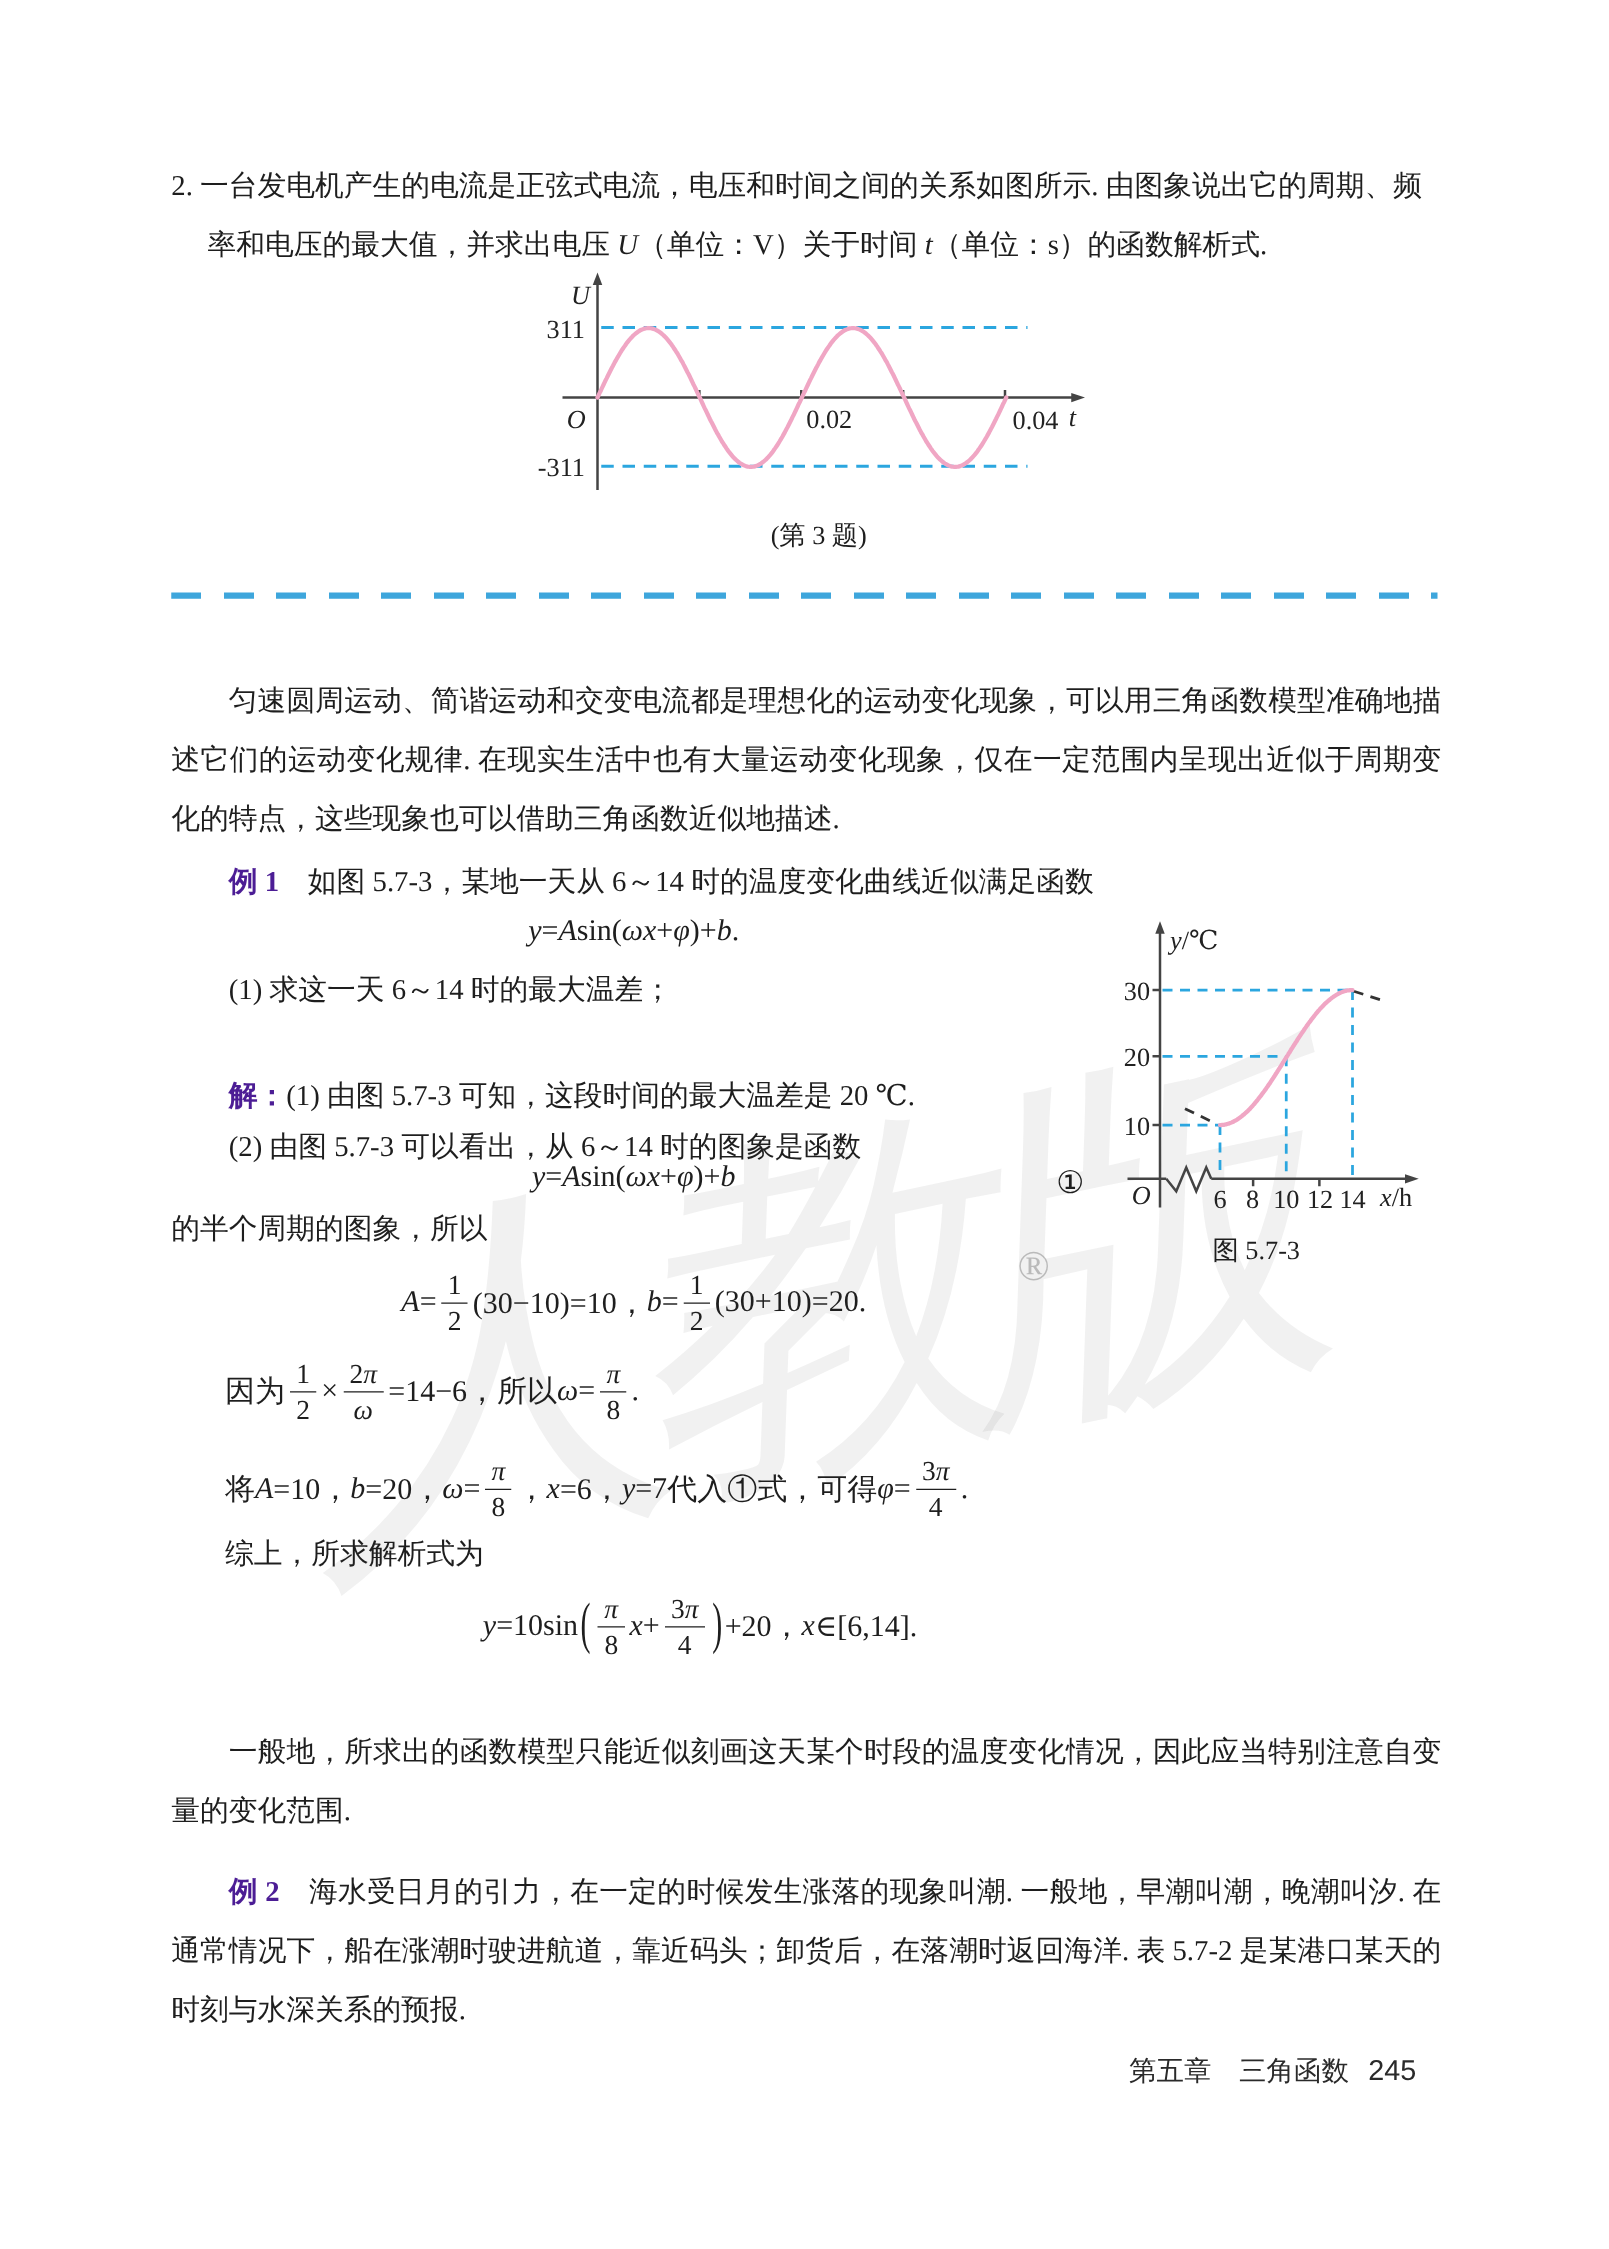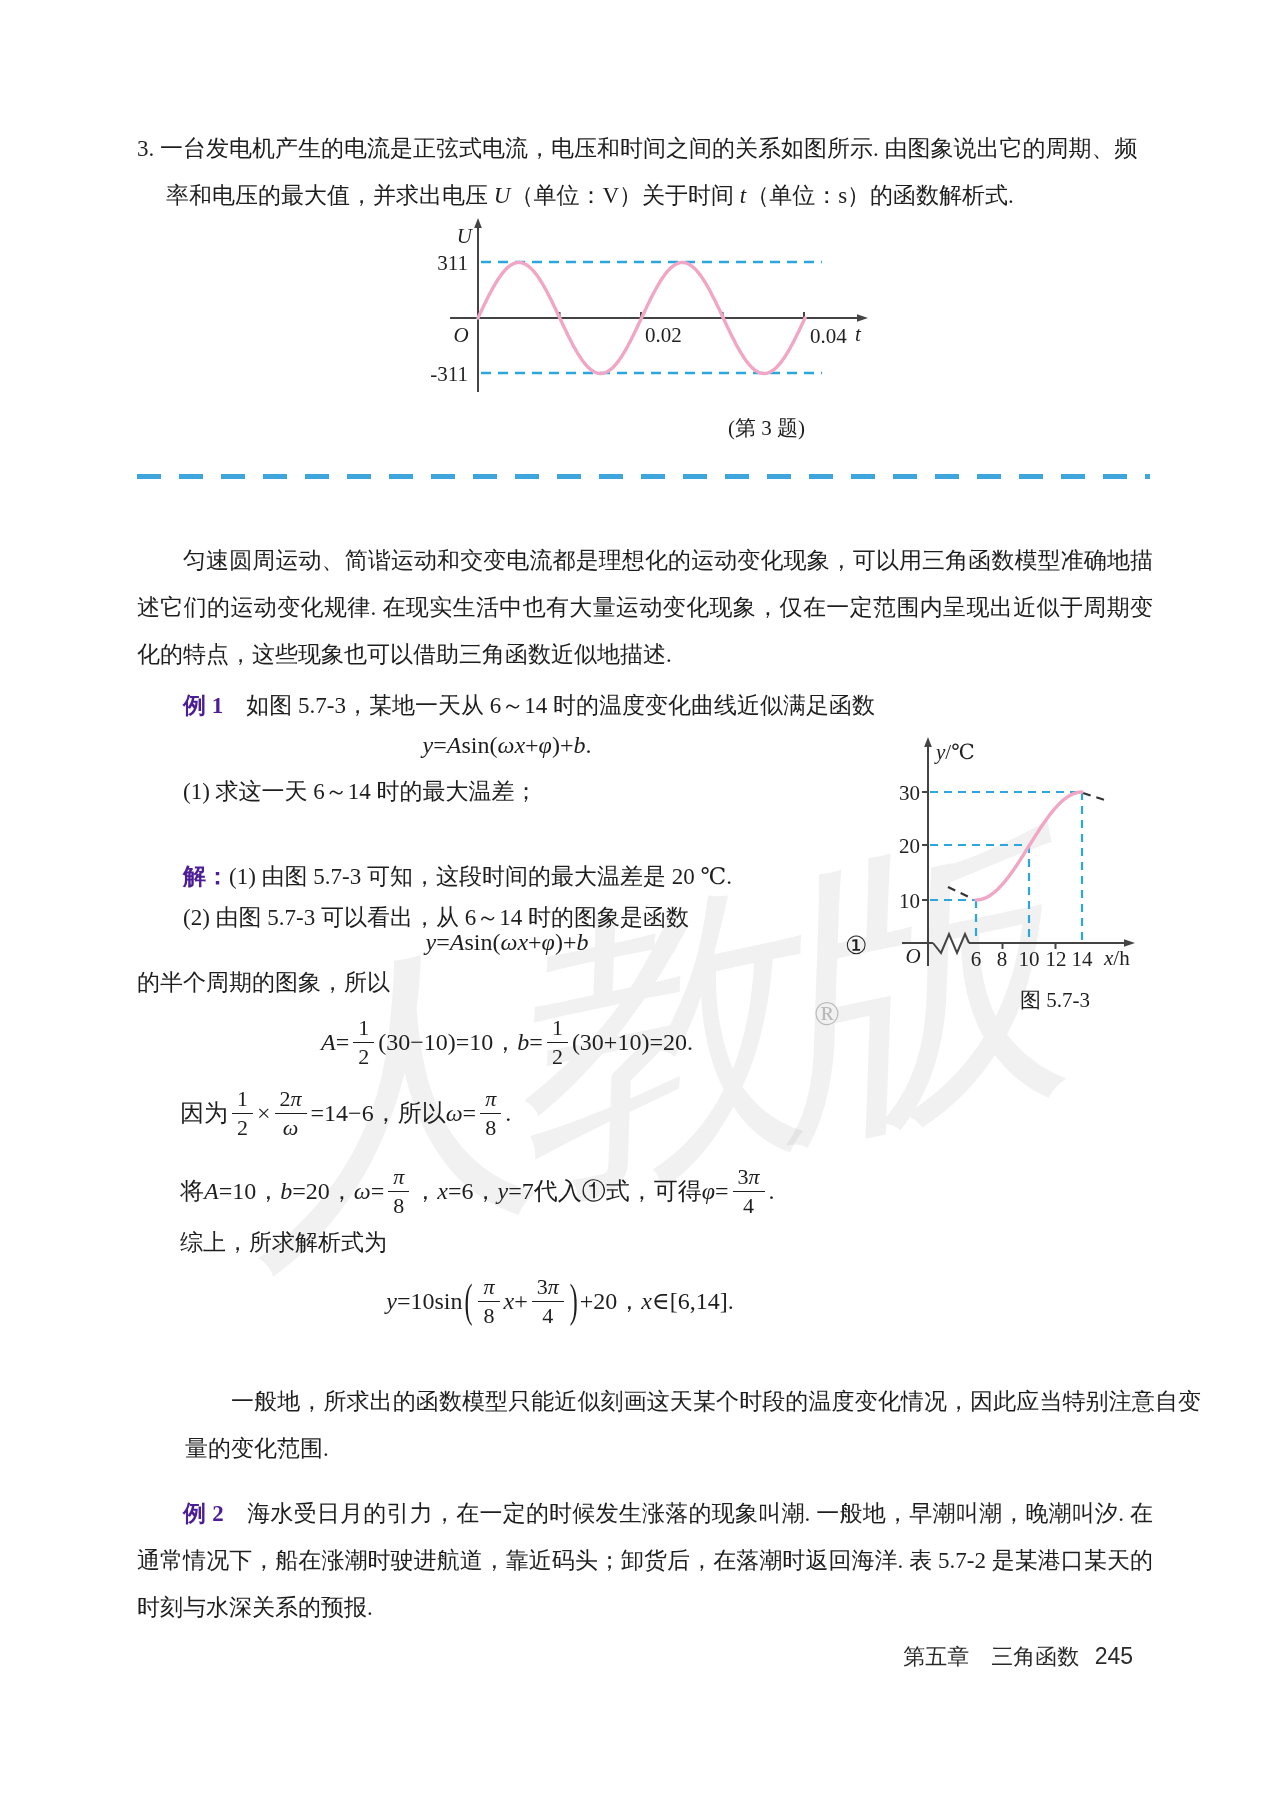--- a/index.html
+++ b/index.html
@@ -11,21 +11,21 @@
   .eqcenter{justify-content:center;}
   .mi{font-style:italic;}
   .blue-b{color:#4c1d95;font-weight:700;}
   .frac{display:inline-flex;flex-direction:column;align-items:center;margin:0 4px;
         font-size:22px;line-height:1.18;}
   .frac .num{border-bottom:1.6px solid #1e1e1e;padding:0 5px 1px;}
   .frac .den{padding-top:1px;}
   .bigp{display:inline-block;transform:scaleY(1.9);margin:0 2px;font-weight:400;}
   .separator{position:absolute;height:5px;
      background:repeating-linear-gradient(90deg,#3ea6dc 0 24px,transparent 24px 42px);}
-  .caption{position:absolute;font-size:21px;text-align:right;}
+  .caption{position:absolute;font-size:21px;text-align:center;}
   .eqnum{position:absolute;font-size:25px;}
   .footer{position:absolute;font-size:22px;color:#2a2a2a;}
   .watermark{position:absolute;left:225px;top:900px;font-size:300px;line-height:1;
      color:rgba(60,60,60,0.07);transform:rotate(-12deg);font-style:italic;
      letter-spacing:-30px;pointer-events:none;}
   .wm-r{position:absolute;left:814px;top:995px;font-size:34px;color:rgba(60,60,60,0.30);}
   svg{position:absolute;overflow:visible;}
   svg text{font-family:"Liberation Serif","DejaVu Serif",serif;fill:#222;font-size:21px;}
   .axis{stroke:#444;stroke-width:2;fill:none;}
   .tick{stroke:#444;stroke-width:2;}
@@ -35,21 +35,21 @@
   .curve{fill:none;stroke:#f0a6c4;stroke-width:3.4;stroke-linecap:round;}
 </style>
 </head>
 <body>
 
 <div class="page">
 
   <div class="watermark">人教版</div>
   <div class="wm-r">®</div>
 
-  <div class="line" style="left:137px;top:133px;"><span>3. 一台发电机产生的电流是正弦式电流，电压和时间之间的关系如图所示. 由图象说出它的周期、频</span></div>
+  <div class="line" style="left:137px;top:133px;"><span>2. 一台发电机产生的电流是正弦式电流，电压和时间之间的关系如图所示. 由图象说出它的周期、频</span></div>
   <div class="line" style="left:166px;top:180px;"><span>率和电压的最大值，并求出电压 </span><span class="mi">U</span><span>（单位：V）关于时间 </span><span class="mi">t</span><span>（单位：s）的函数解析式.</span></div>
 
   <svg style="left:430px;top:210px;" width="445" height="200" viewBox="430 210 445 200">
     <line class="bdash" x1="481" y1="262" x2="822" y2="262"></line>
     <line class="bdash" x1="481" y1="373" x2="822" y2="373"></line>
     <line class="axis" x1="478" y1="226" x2="478" y2="392"></line>
     <polygon points="478,218 474.2,228 481.8,228" fill="#444"></polygon>
     <line class="axis" x1="450" y1="318" x2="860" y2="318"></line>
     <polygon points="868,318 857,314.3 857,321.7" fill="#444"></polygon>
     <line class="tick" x1="559.5" y1="312" x2="559.5" y2="318"></line>
@@ -212,21 +212,21 @@
     <text x="913" y="963" text-anchor="middle" font-style="italic">O</text>
     <text x="976" y="966" text-anchor="middle">6</text>
     <text x="1002" y="966" text-anchor="middle">8</text>
     <text x="1029" y="966" text-anchor="middle">10</text>
     <text x="1056" y="966" text-anchor="middle">12</text>
     <text x="1082" y="966" text-anchor="middle">14</text>
     <text x="1104" y="965"><tspan font-style="italic">x</tspan><tspan>/h</tspan></text>
   </svg>
   <div class="caption" style="left:920px;top:986px;width:170px;">图 5.7-3</div>
 
-  <div class="flow" style="left:137px;top:1378px;width:1016px;margin-left:48px;">一般地，所求出的函数模型只能近似刻画这天某个时段的温度变化情况，因此应当特别注意自变量的变化范围.</div>
+  <div class="flow" style="left:137px;top:1378px;width:1016px;">一般地，所求出的函数模型只能近似刻画这天某个时段的温度变化情况，因此应当特别注意自变量的变化范围.</div>
 
   <div class="flow" style="left:137px;top:1490px;width:1016px;text-indent:46px;"><span class="blue-b">例 2</span><span>　海水受日月的引力，在一定的时候发生涨落的现象叫潮. 一般地，早潮叫潮，晚潮叫汐. 在通常情况下，船在涨潮时驶进航道，靠近码头；卸货后，在落潮时返回海洋. 表 5.7-2 是某港口某天的时刻与水深关系的预报.</span></div>
 
   <div class="footer" style="right:154px;top:1642px;">
     <span>第五章　三角函数</span>
     <span style="margin-left:10px;font-family:'Liberation Sans',sans-serif;font-size:23px;margin-top:40px;">245</span>
   </div>
 
 </div>
 

